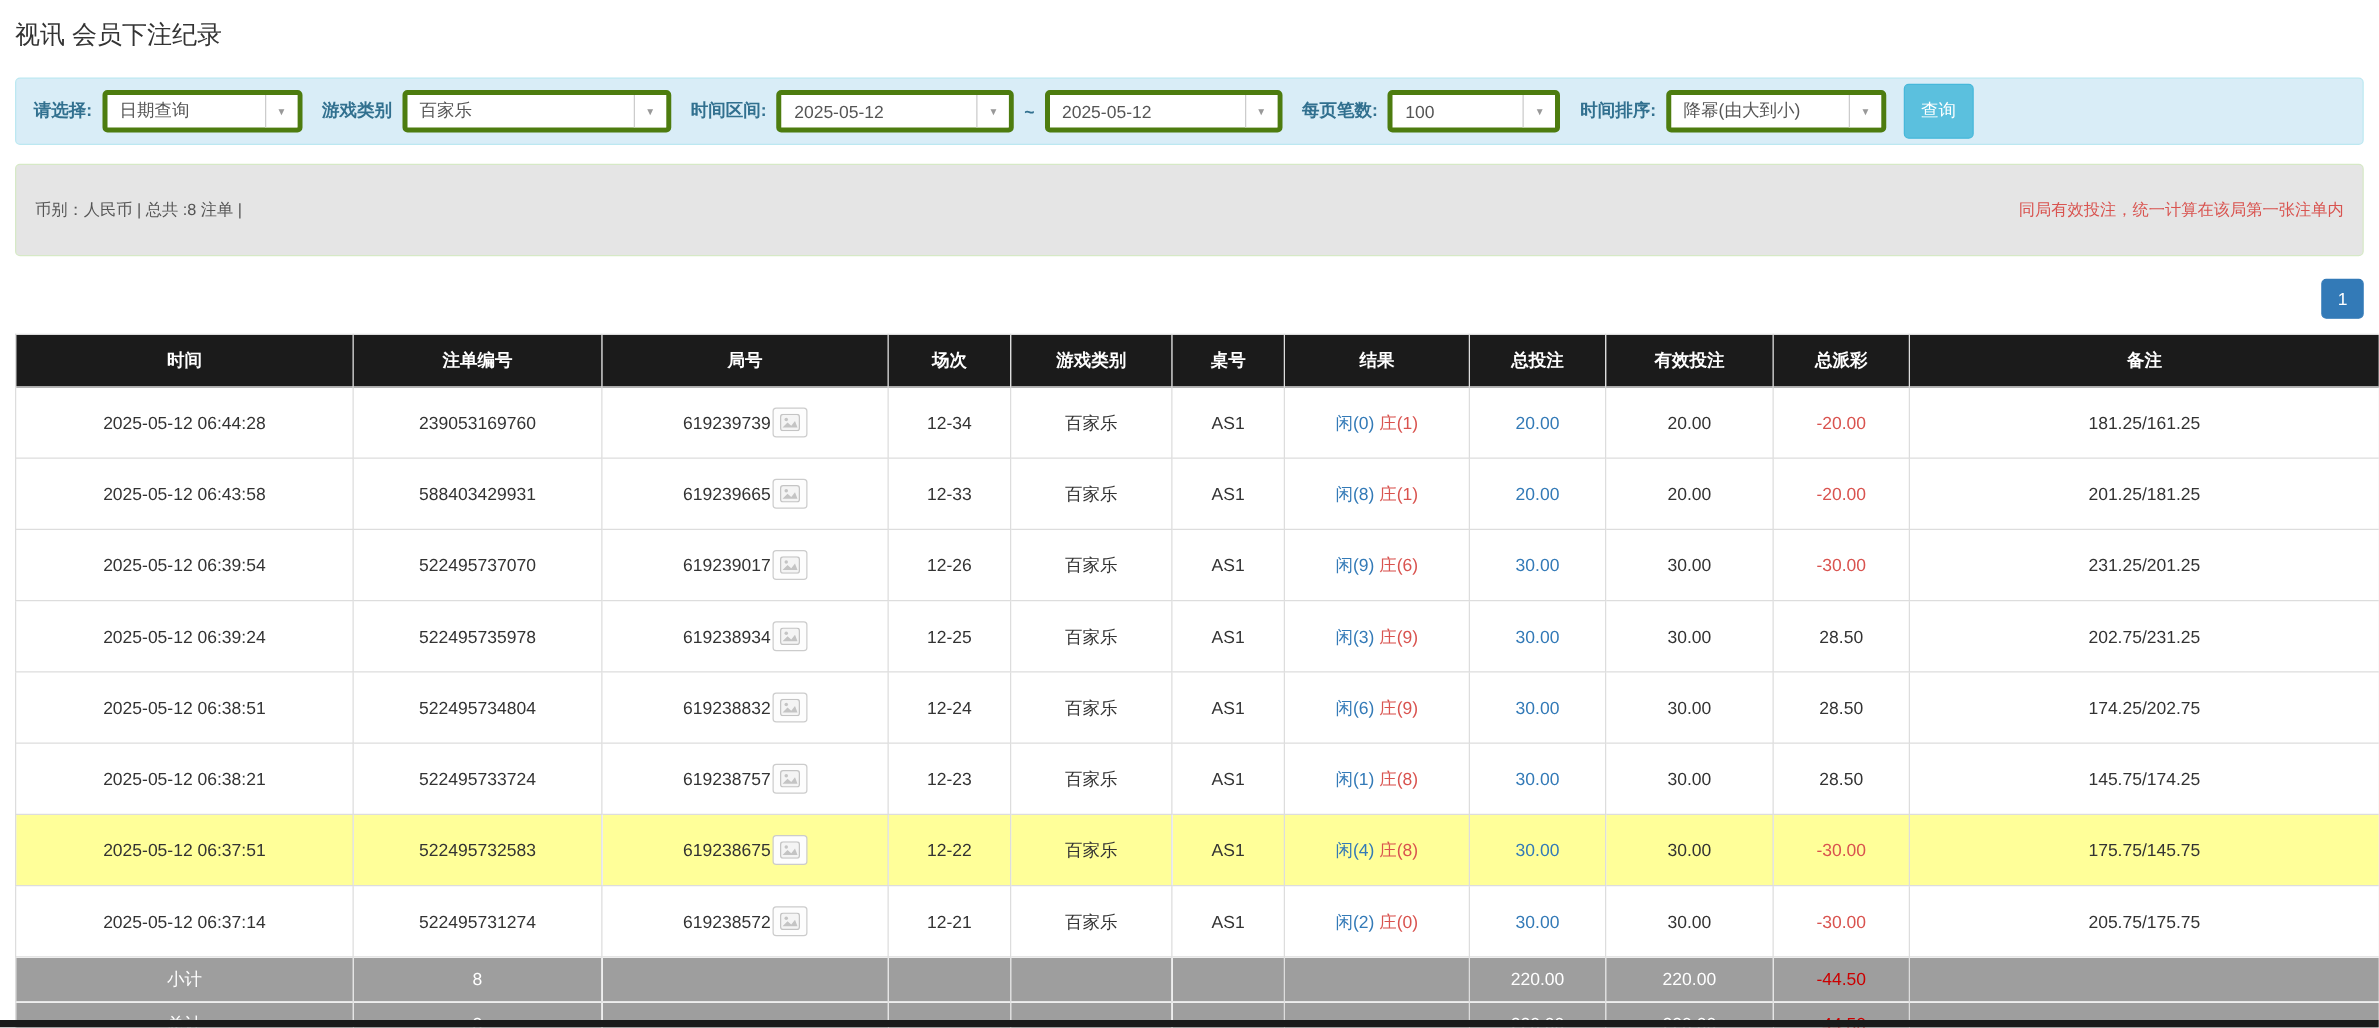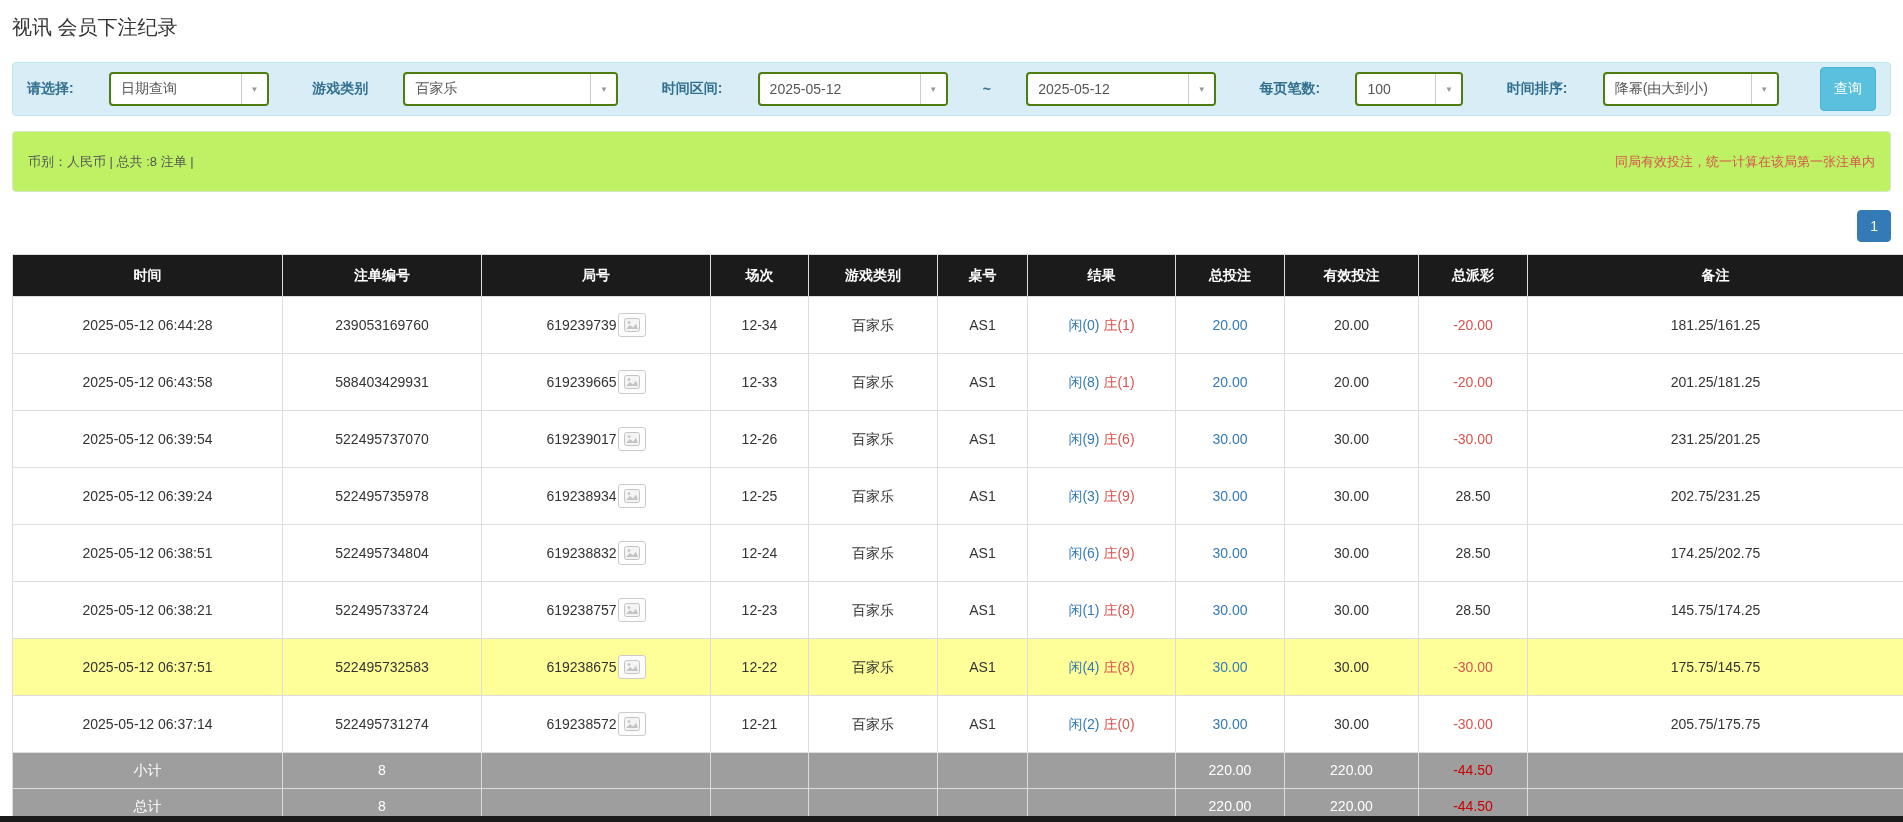--- a/index.html
+++ b/index.html
@@ -10,43 +10,42 @@
     font-size: 14px;
   }
   .page { padding: 10px 12px 0 12px; }
   .page-title { font-size: 20px; font-weight: 500; color: #333; margin: 4px 0 21px 0; }
 
   
   .filter-bar {
     background: #d9edf7; border: 1px solid #bce8f1; border-radius: 4px;
     height: 54px; padding: 0 14px; display: flex; align-items: center; gap: 8px;
     white-space: nowrap;
-    justify-content: space-between;
   }
   .filter-label { color: #31708f; font-weight: bold; font-size: 14px; }
   .filter-label.gap { margin-left: 8px; }
   .combo {
     display: inline-flex; align-items: stretch; background: #fff;
-    border: 2px solid #4d7c0f; border-radius: 4px; height: 34px; cursor: pointer; overflow: hidden;
+    border: 4px solid #4d7c0f; border-radius: 4px; height: 34px; cursor: pointer; overflow: hidden;
   }
   .combo .combo-text { padding: 0 10px; font-size: 14px; color: #555; display: flex; align-items: center; flex: 1; }
   .combo .combo-caret {
     border-left: 1px solid #ccc; width: 26px; display: flex; align-items: center;
     justify-content: center; color: #999; font-size: 8px; background: #fff;
   }
   .tilde { color: #31708f; font-weight: bold; }
   .btn-search {
     background: #5bc0de; border: 1px solid #46b8da; color: #fff; border-radius: 4px;
     height: 44px; padding: 0 13px; font-size: 14px; cursor: pointer; margin-left: 6px;
   }
 
   
   .summary-bar {
-    background: #bef264; border: 1px solid #d6e9c6; border-radius: 4px;
-    margin-top: 15px; height: 61px; padding: 0 15px;
+    background: #e5e5e5; border: 1px solid #d6e9c6; border-radius: 4px;
+    margin-top: 15px; height: 74px; padding: 0 15px;
     display: flex; justify-content: space-between; align-items: center;
   }
   .summary-left { color: #555; font-size: 13px; }
   .summary-right { color: #d9534f; font-size: 13px; }
 
   
   .pagination-row { display: flex; justify-content: flex-end; margin-top: 18px; margin-bottom: 12px; }
   .pagination-row.bottom { margin-top: 0; margin-bottom: 0; }
   .page-btn {
     background: #337ab7; border: 1px solid #337ab7; color: #fff;
@@ -104,21 +103,21 @@
       <span class="combo-text">2025-05-12</span>
       <span class="combo-caret">▼</span>
     </div>
     <span class="tilde">~</span>
     <div class="combo" style="width:190px">
       <span class="combo-text">2025-05-12</span>
       <span class="combo-caret">▼</span>
     </div>
 
     <span class="filter-label gap">每页笔数:</span>
-    <div class="combo" style="width:108px">
+    <div class="combo" style="width:138px">
       <span class="combo-text">100</span>
       <span class="combo-caret">▼</span>
     </div>
 
     <span class="filter-label gap">时间排序:</span>
     <div class="combo" style="width:176px">
       <span class="combo-text">降幂(由大到小)</span>
       <span class="combo-caret">▼</span>
     </div>
 

